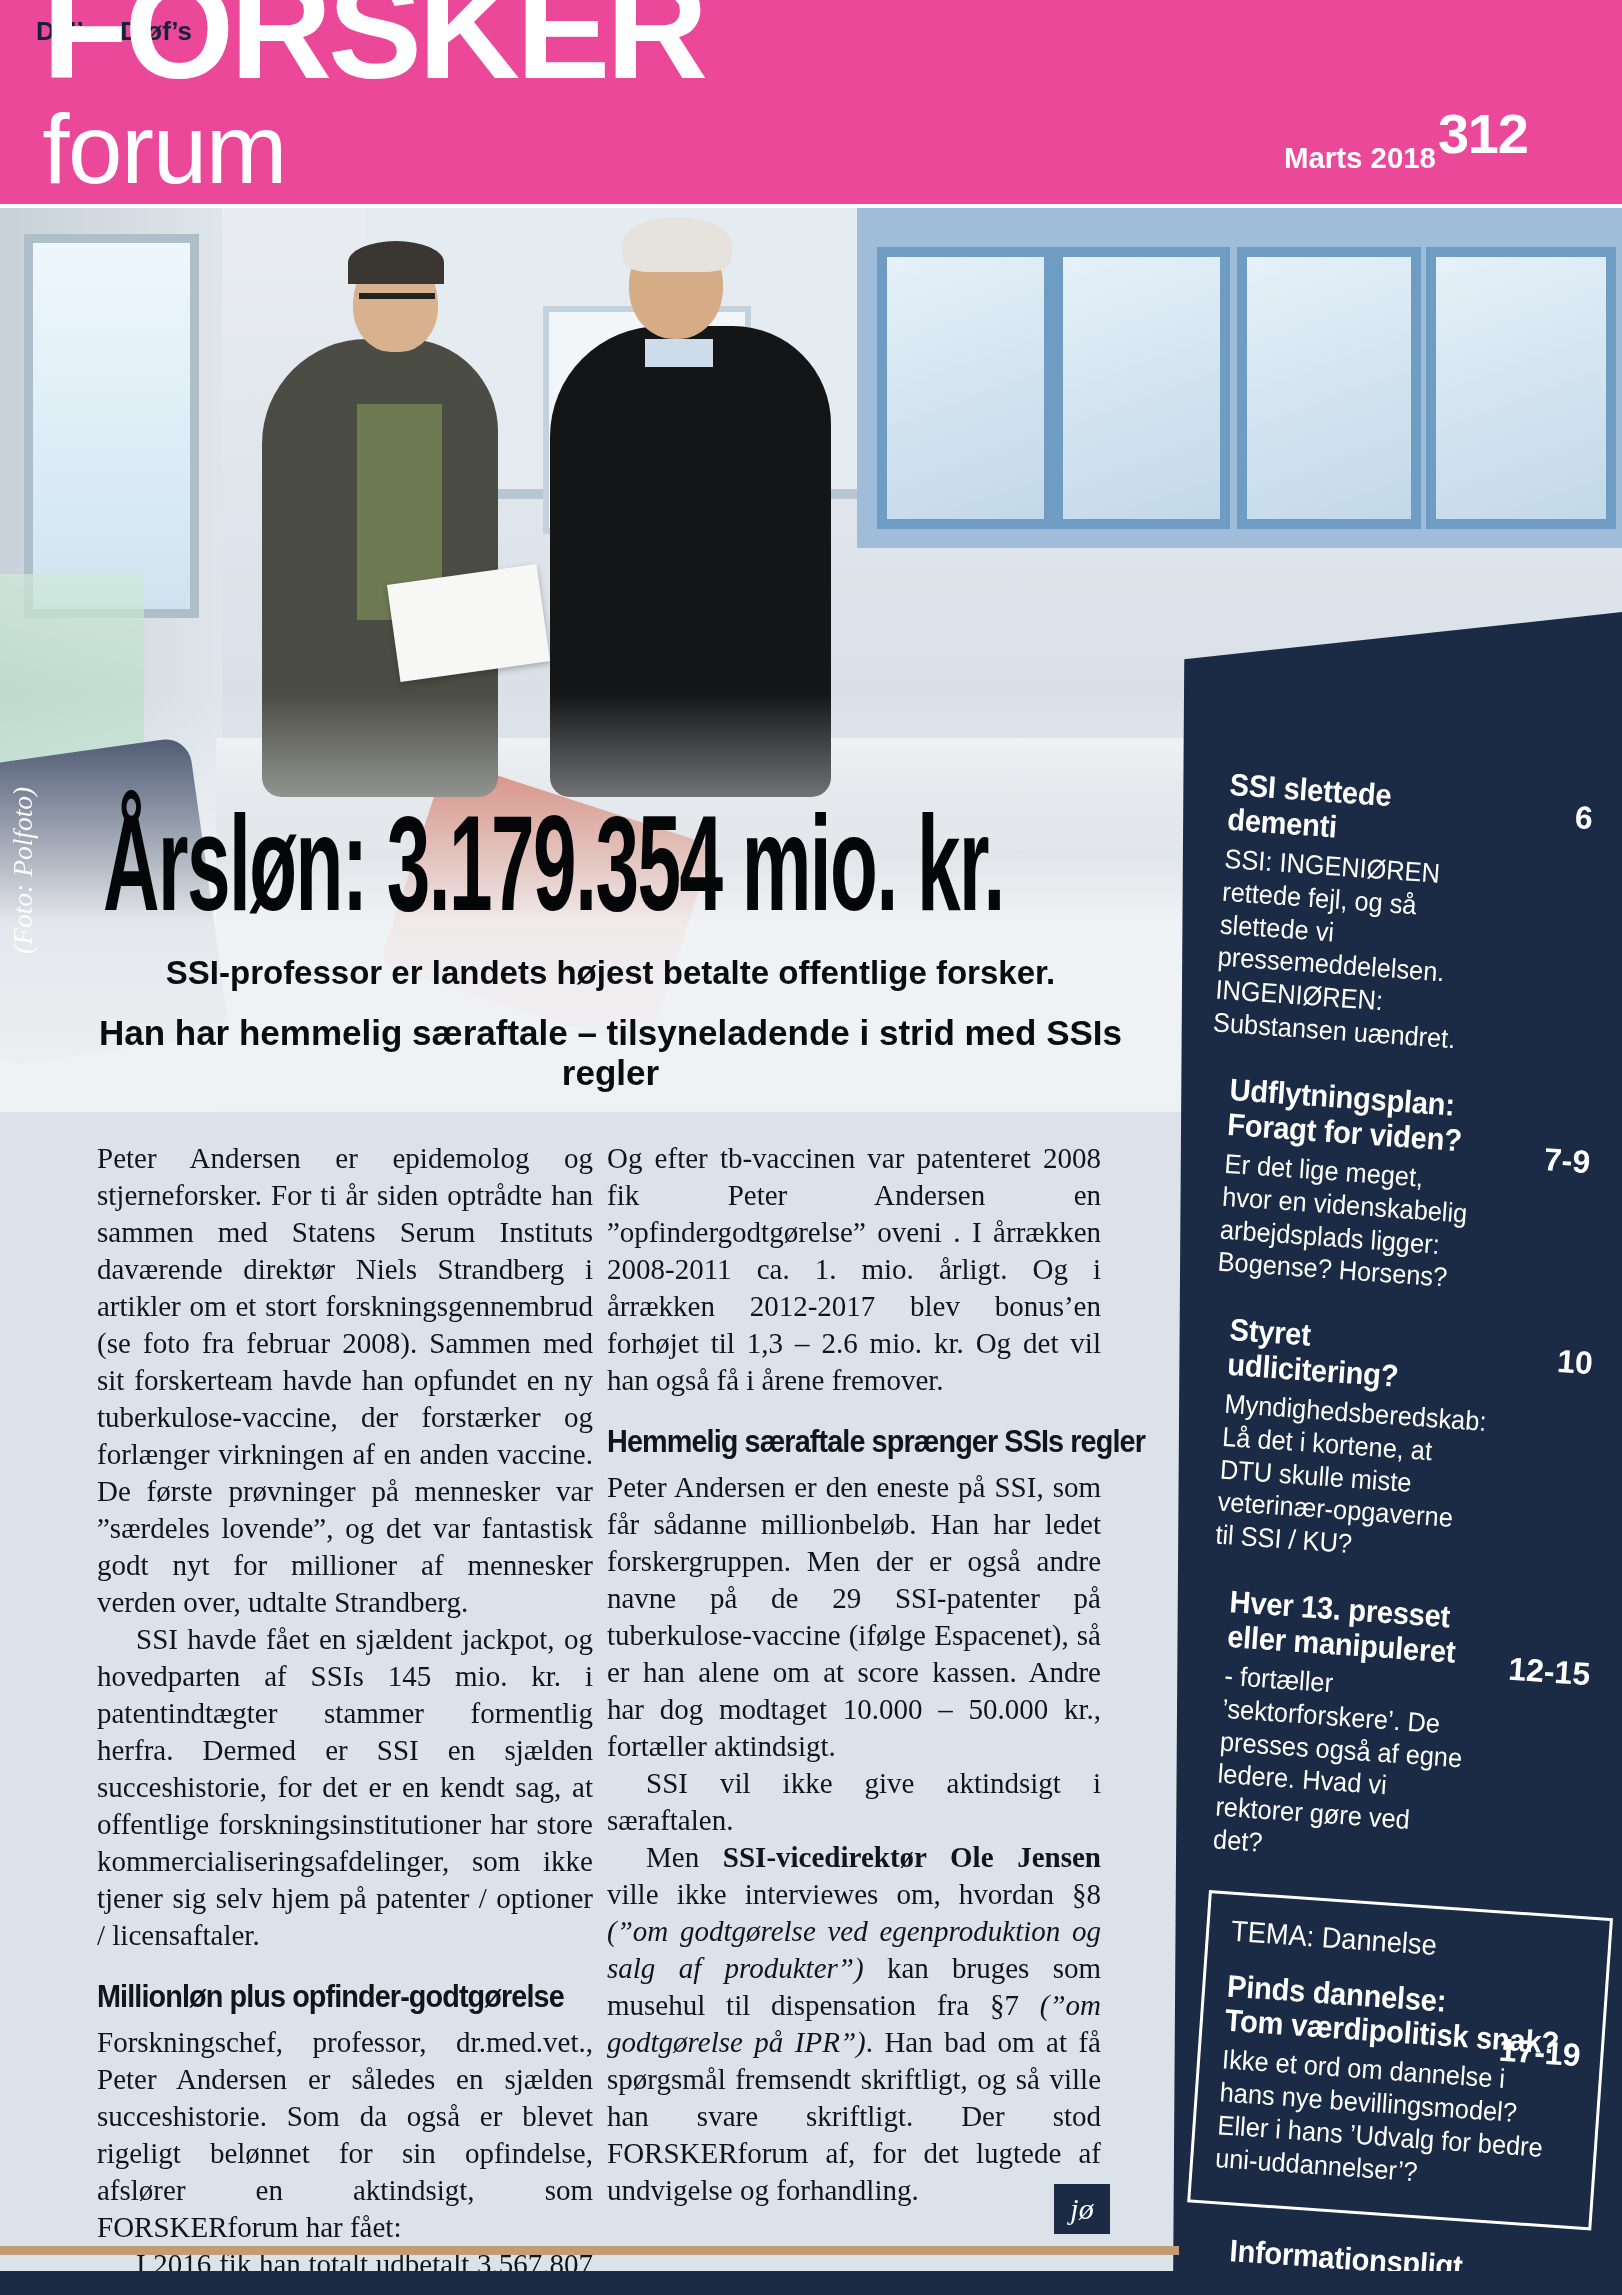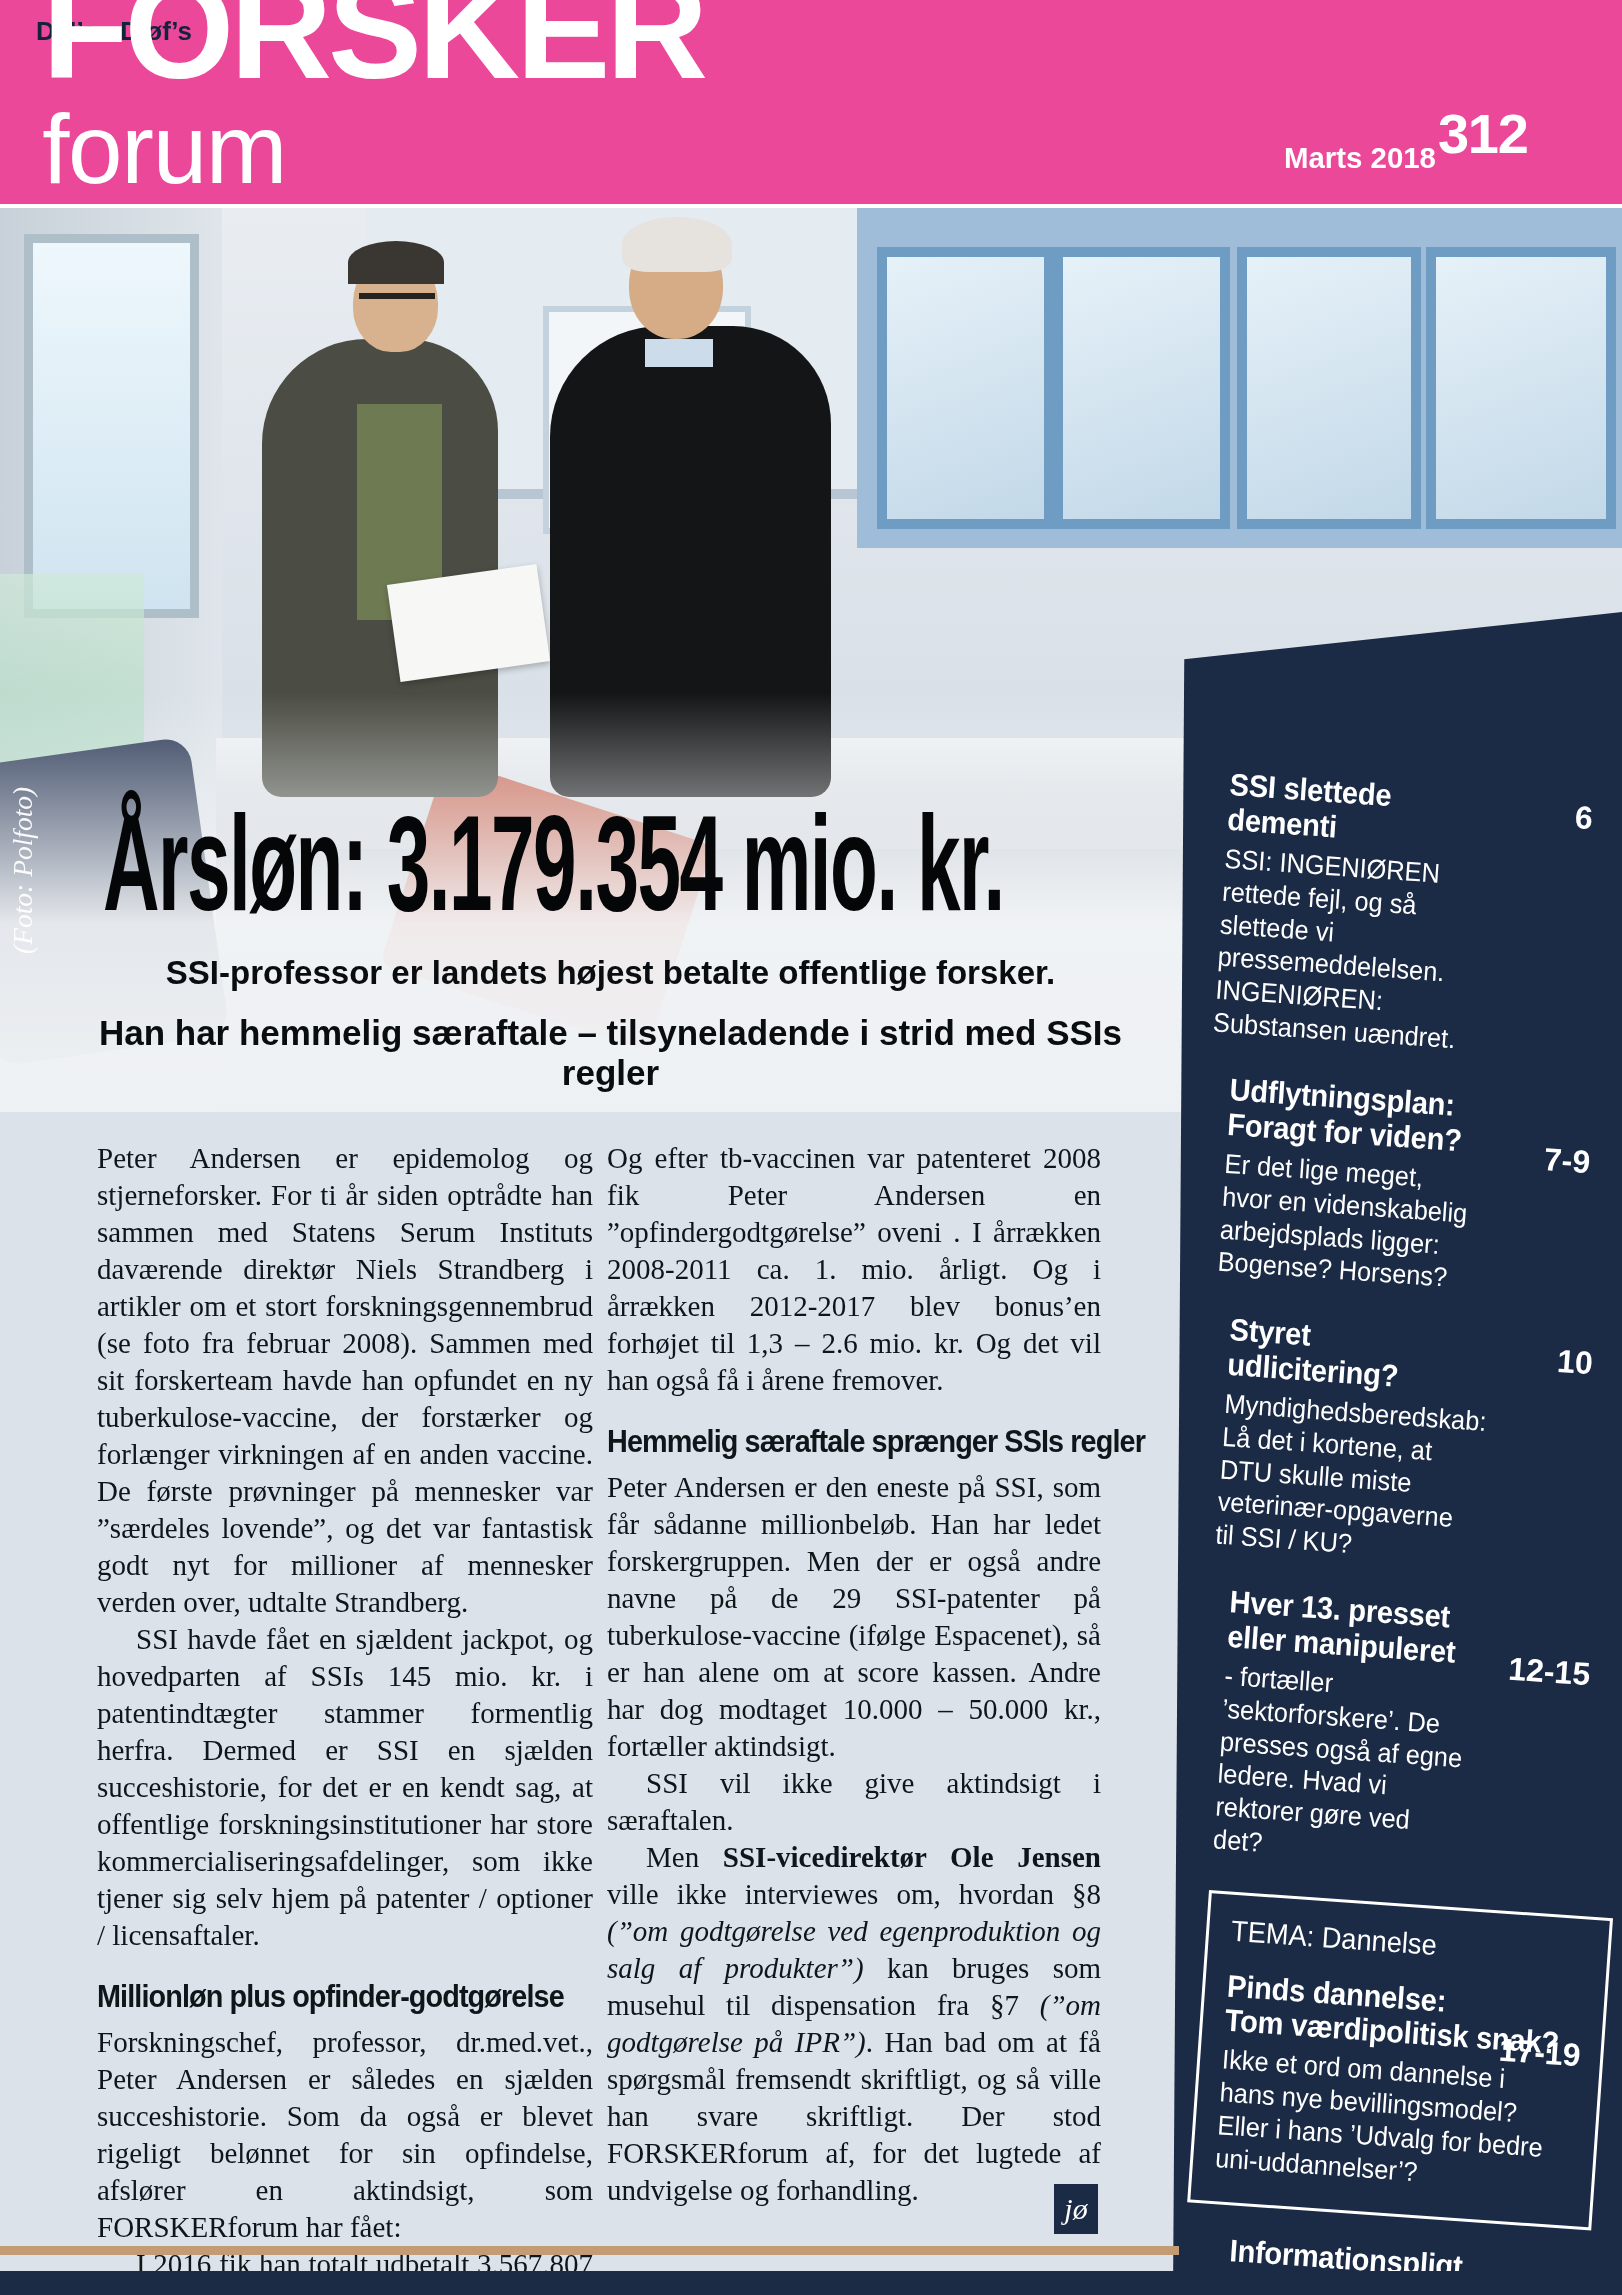--- a/index.html
+++ b/index.html
@@ -67,21 +67,21 @@
   
   .bodybg{position:absolute;left:0;top:1112px;width:1623px;height:1160px;background:#dce2e9;}
   .col{position:absolute;top:1140px;font-family:"Liberation Serif",serif;font-size:29px;
        line-height:37px;color:#10151a;text-align:justify;}
   .col1{left:97px;width:496px;}
   .col2{left:607px;width:494px;}
   .para{margin:0;}
   .indent{text-indent:39px;}
   .colsub{font-family:"Liberation Sans",sans-serif;font-weight:700;font-size:32px;line-height:1.05;
        letter-spacing:-1px;margin:26px 0 10.5px 0;transform:scaleX(0.9);transform-origin:0 50%;white-space:nowrap;}
-  .sig{position:absolute;left:1054px;top:2184px;width:44px;height:50px;background:#1b2a45;color:#fff;
+  .sig{position:absolute;left:1054px;top:2184px;width:56px;height:50px;background:#1b2a45;color:#fff;
        display:flex;align-items:center;justify-content:center;font-family:"Liberation Serif",serif;
        font-style:italic;font-size:30px;}
 
   
   .sidebar{position:absolute;left:1173px;top:612px;width:450px;height:1684px;background:#1b2a45;
        clip-path:polygon(2.5% 2.8%,100% 0,100% 100%,0 100%);color:#fff;}
   .toc{position:absolute;left:58px;top:156px;right:27.5px;}
   .toc-item{position:relative;margin-bottom:33px;transform:rotate(4deg);transform-origin:0 0;
        padding-right:98px;}
   .toc-title{font-weight:700;font-size:31px;line-height:1.12;letter-spacing:-0.3px;white-space:pre-line;

